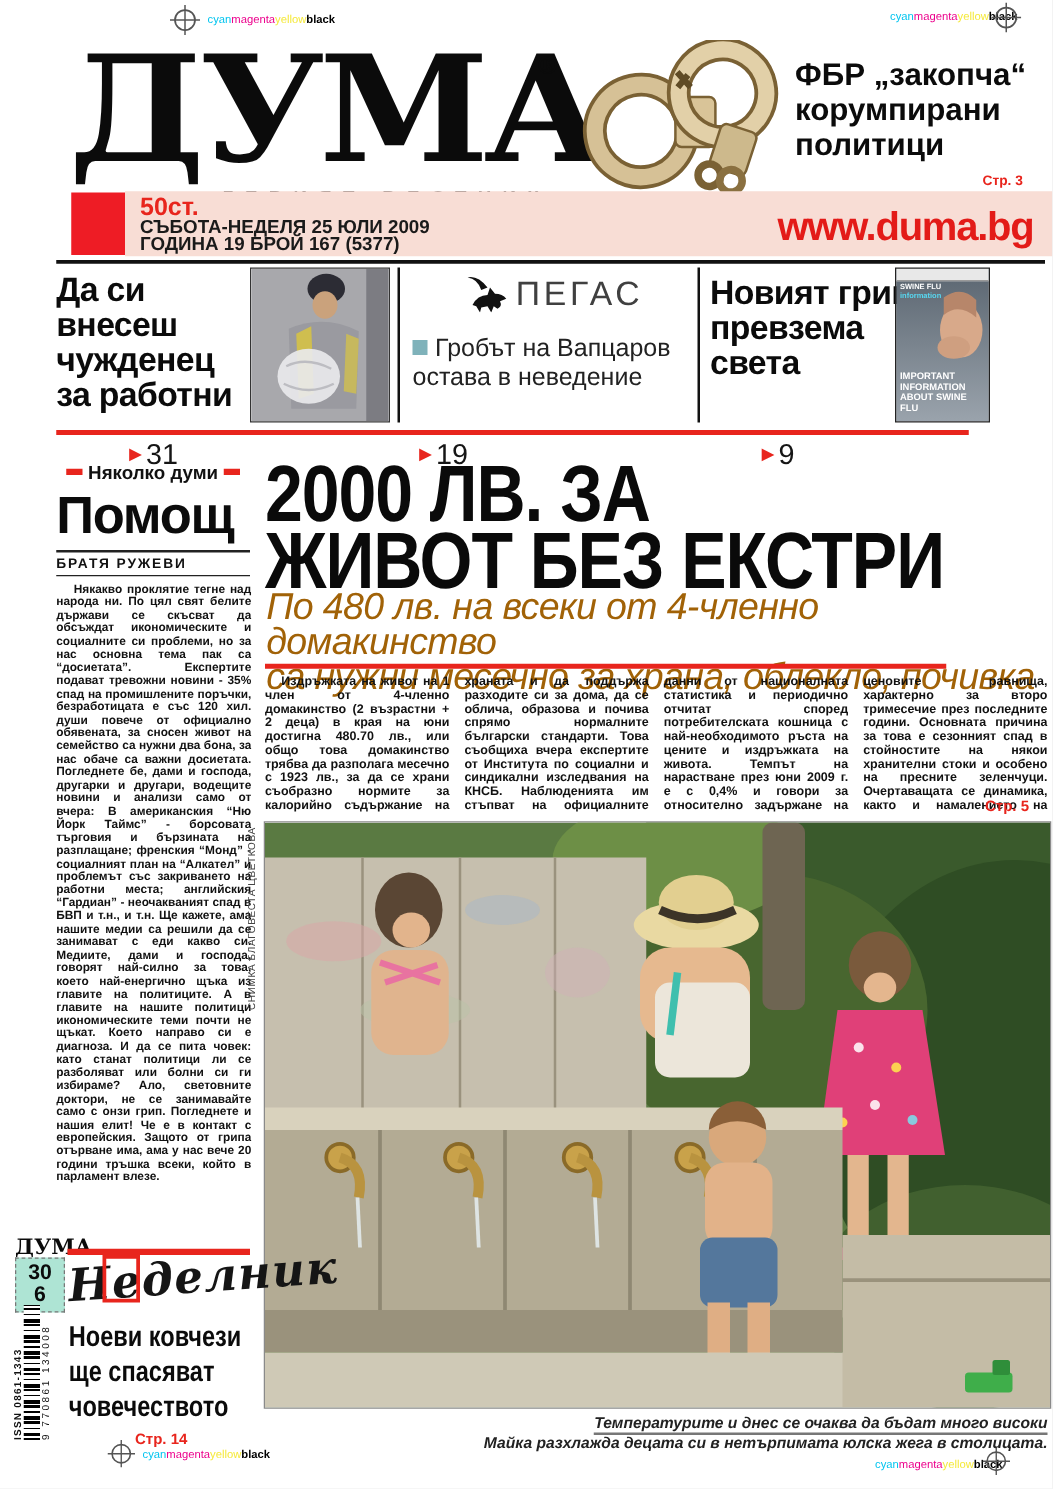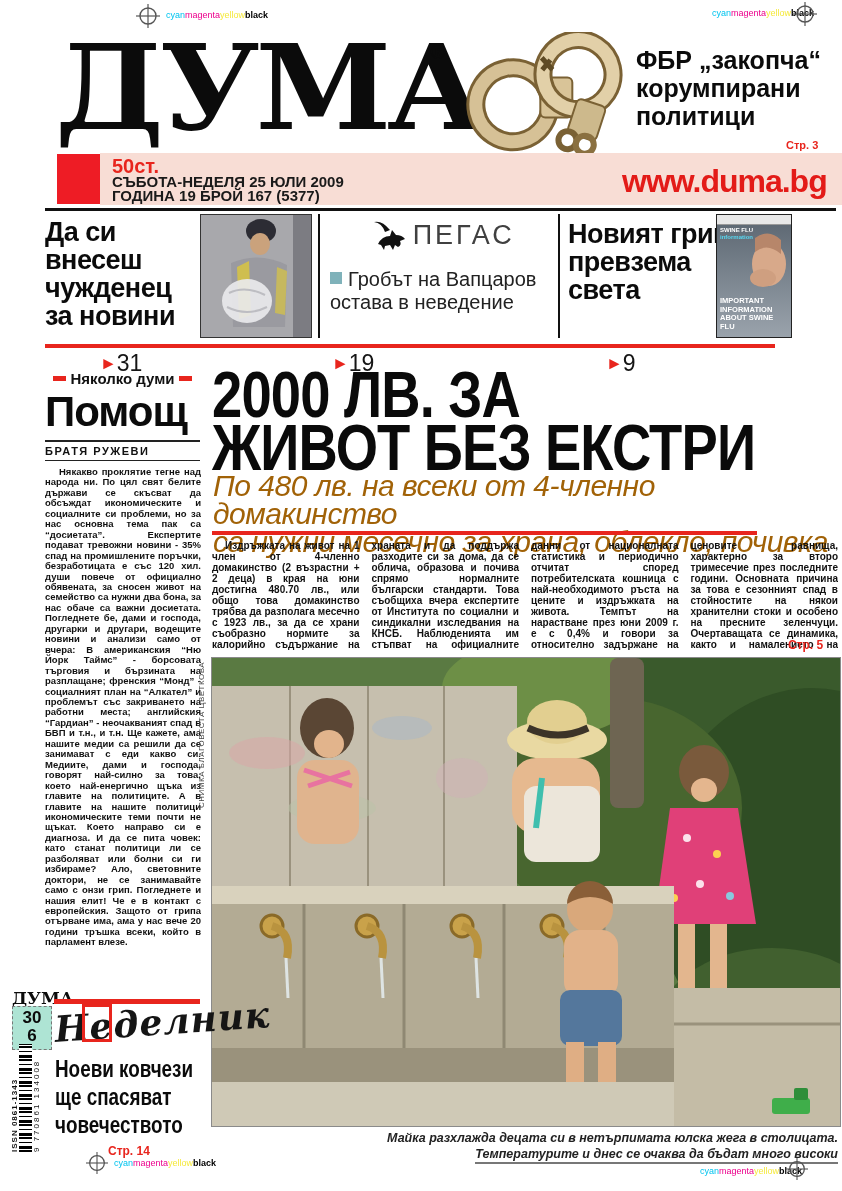--- a/index.html
+++ b/index.html
@@ -134,21 +134,21 @@
   <div class="abs dateline" style="left:112px;top:175px;">СЪБОТА-НЕДЕЛЯ 25 ЮЛИ 2009</div>
   <div class="abs dateline" style="left:112px;top:189px;">ГОДИНА 19 БРОЙ 167 (5377)</div>
   <div class="abs site" style="left:622px;top:163px;">www.duma.bg</div>
 
   <div class="abs hrule-black" style="left:45px;top:208px;width:791px;height:3px;"></div>
 
   <div class="abs teaser-title" style="left:45px;top:218px;">
     <div>Да си</div>
     <div>внесеш</div>
     <div>чужденец</div>
-    <div>за новини</div>
+    <div>за работни</div>
   </div>
   <div class="abs" style="left:200px;top:214px;width:110px;height:122px;border:1px solid #333;overflow:hidden;">
     <svg width="110" height="122" viewBox="0 0 110 122">
       <rect width="110" height="122" fill="#a8a8ac"></rect>
       <rect x="92" width="18" height="122" fill="#7c7c82"></rect>
       <ellipse cx="60" cy="16" rx="15" ry="12" fill="#2c2c34"></ellipse>
       <ellipse cx="59" cy="29" rx="10" ry="11" fill="#caa27c"></ellipse>
       <path d="M30 48 Q58 36 86 50 L84 112 L32 112 Z" fill="#9a9aa0"></path>
       <path d="M36 52 L48 46 L50 100 L38 104 Z" fill="#d8c441" opacity="0.85"></path>
       <path d="M76 52 L86 56 L84 100 L74 98 Z" fill="#d8c441" opacity="0.7"></path>
@@ -299,22 +299,22 @@
 
       <rect x="0" y="424" width="628" height="44" fill="#cfc9b6"></rect>
       <rect x="462" y="330" width="166" height="138" fill="#c4bca6"></rect>
       <line x1="462" y1="366" x2="628" y2="366" stroke="#9a927c" stroke-width="3"></line>
       <rect x="560" y="440" width="38" height="16" rx="3" fill="#3fae4a"></rect>
       <rect x="582" y="430" width="14" height="12" rx="2" fill="#2f8e3a"></rect>
     </svg>
   </div>
 
   <div class="abs caption" style="left:380px;top:1130px;width:458px;">
+    <div><span class="u">Температурите и днес се очаква да бъдат много високи</span></div>
     <div>Майка разхлажда децата си в нетърпимата юлска жега в столицата.</div>
-    <div><span class="u">Температурите и днес се очаква да бъдат много високи</span></div>
   </div>
 
   <div class="abs mini-duma" style="left:12px;top:988px;">ДУМА</div>
   <div class="abs datebox" style="left:12px;top:1006px;width:38px;height:40px;padding-top:2px;">
     <div>30</div>
     <div>6</div>
   </div>
   <div class="abs hrule-red" style="left:54px;top:999px;width:146px;height:5px;"></div>
   <div class="abs script" style="left:56px;top:1008px;">Неделник</div>
   <div class="abs redbox" style="left:82px;top:1004px;width:24px;height:32px;"></div>

